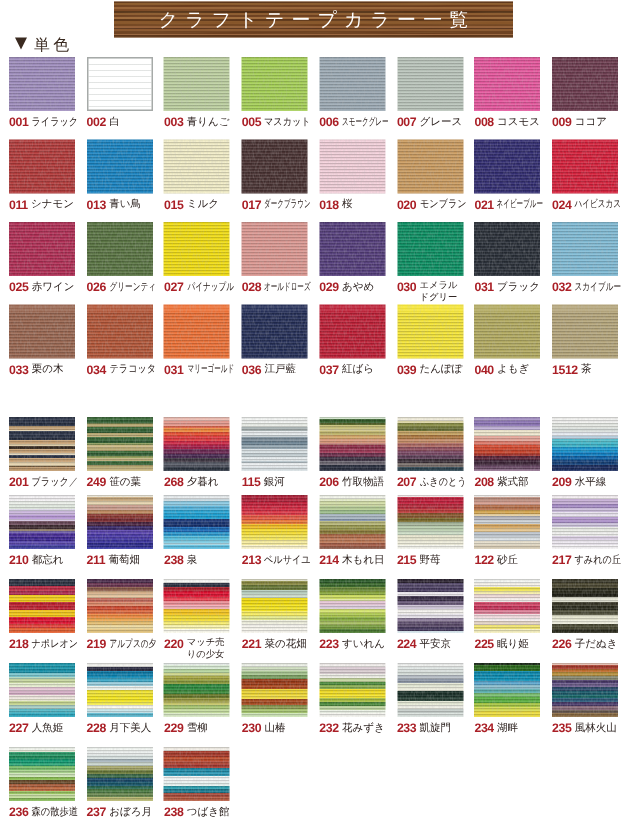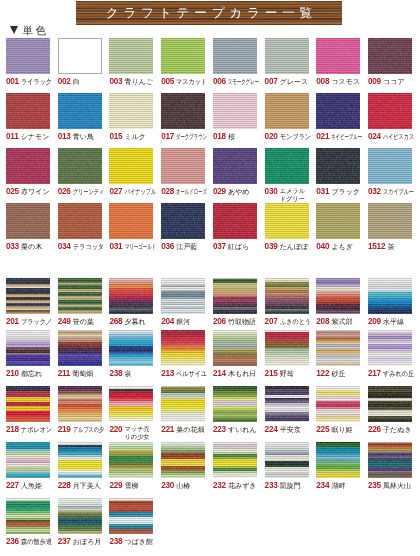--- a/index.html
+++ b/index.html
@@ -346,21 +346,21 @@
           <div class="tex"></div>
           <div class="tex2"></div>
         </div>
       <div class="lbl"><span class="num">268</span><span class="nm">夕暮れ</span></div>
     </div>
     <div class="cell" style="left:161.2px">
       <div class="sw" style="background: linear-gradient(rgb(244, 246, 244) 0%, rgb(244, 246, 244) 11.111%, rgb(234, 238, 232) 11.111%, rgb(234, 238, 232) 18.519%, rgb(170, 180, 180) 18.519%, rgb(170, 180, 180) 25.926%, rgb(233, 238, 240) 25.926%, rgb(233, 238, 240) 33.333%, rgb(207, 216, 220) 33.333%, rgb(207, 216, 220) 37.037%, rgb(125, 143, 156) 37.037%, rgb(125, 143, 156) 44.444%, rgb(110, 133, 149) 44.444%, rgb(110, 133, 149) 51.852%, rgb(151, 170, 181) 51.852%, rgb(151, 170, 181) 59.259%, rgb(221, 229, 232) 59.259%, rgb(221, 229, 232) 66.667%, rgb(197, 208, 212) 66.667%, rgb(197, 208, 212) 74.074%, rgb(232, 238, 240) 74.074%, rgb(232, 238, 240) 81.481%, rgb(185, 198, 204) 81.481%, rgb(185, 198, 204) 85.185%, rgb(238, 242, 244) 85.185%, rgb(238, 242, 244) 92.593%, rgb(219, 227, 230) 92.593%, rgb(219, 227, 230) 100%);">
           <div class="tex"></div>
           <div class="tex2"></div>
         </div>
-      <div class="lbl"><span class="num">204</span><span class="nm">銀河</span></div>
+      <div class="lbl"><span class="num">115</span><span class="nm">銀河</span></div>
     </div>
     <div class="cell" style="left:212.9px">
       <div class="sw" style="background: linear-gradient(rgb(223, 240, 216) 0%, rgb(223, 240, 216) 3.704%, rgb(51, 92, 40) 3.704%, rgb(51, 92, 40) 11.111%, rgb(91, 106, 44) 11.111%, rgb(91, 106, 44) 14.815%, rgb(200, 193, 119) 14.815%, rgb(200, 193, 119) 22.222%, rgb(221, 212, 154) 22.222%, rgb(221, 212, 154) 25.926%, rgb(192, 181, 106) 25.926%, rgb(192, 181, 106) 33.333%, rgb(216, 169, 106) 33.333%, rgb(216, 169, 106) 40.741%, rgb(220, 154, 124) 40.741%, rgb(220, 154, 124) 48.148%, rgb(198, 126, 120) 48.148%, rgb(198, 126, 120) 51.852%, rgb(142, 45, 72) 51.852%, rgb(142, 45, 72) 59.259%, rgb(160, 58, 88) 59.259%, rgb(160, 58, 88) 66.667%, rgb(109, 47, 76) 66.667%, rgb(109, 47, 76) 74.074%, rgb(62, 51, 68) 74.074%, rgb(62, 51, 68) 81.481%, rgb(106, 101, 112) 81.481%, rgb(106, 101, 112) 88.889%, rgb(43, 48, 64) 88.889%, rgb(43, 48, 64) 100%);">
           <div class="tex"></div>
           <div class="tex2"></div>
         </div>
       <div class="lbl"><span class="num">206</span><span class="nm">竹取物語</span></div>
     </div>
     <div class="cell" style="left:264.6px">
       <div class="sw" style="background: linear-gradient(rgb(242, 238, 220) 0%, rgb(242, 238, 220) 7.407%, rgb(223, 216, 166) 7.407%, rgb(223, 216, 166) 11.111%, rgb(139, 143, 70) 11.111%, rgb(139, 143, 70) 18.519%, rgb(107, 114, 54) 18.519%, rgb(107, 114, 54) 25.926%, rgb(199, 164, 97) 25.926%, rgb(199, 164, 97) 33.333%, rgb(176, 122, 66) 33.333%, rgb(176, 122, 66) 40.741%, rgb(201, 143, 106) 40.741%, rgb(201, 143, 106) 48.148%, rgb(176, 106, 99) 48.148%, rgb(176, 106, 99) 55.556%, rgb(146, 80, 95) 55.556%, rgb(146, 80, 95) 62.963%, rgb(124, 74, 102) 62.963%, rgb(124, 74, 102) 70.37%, rgb(94, 63, 88) 70.37%, rgb(94, 63, 88) 77.778%, rgb(59, 47, 56) 77.778%, rgb(59, 47, 56) 85.185%, rgb(122, 112, 108) 85.185%, rgb(122, 112, 108) 92.593%, rgb(45, 68, 80) 92.593%, rgb(45, 68, 80) 100%);">

